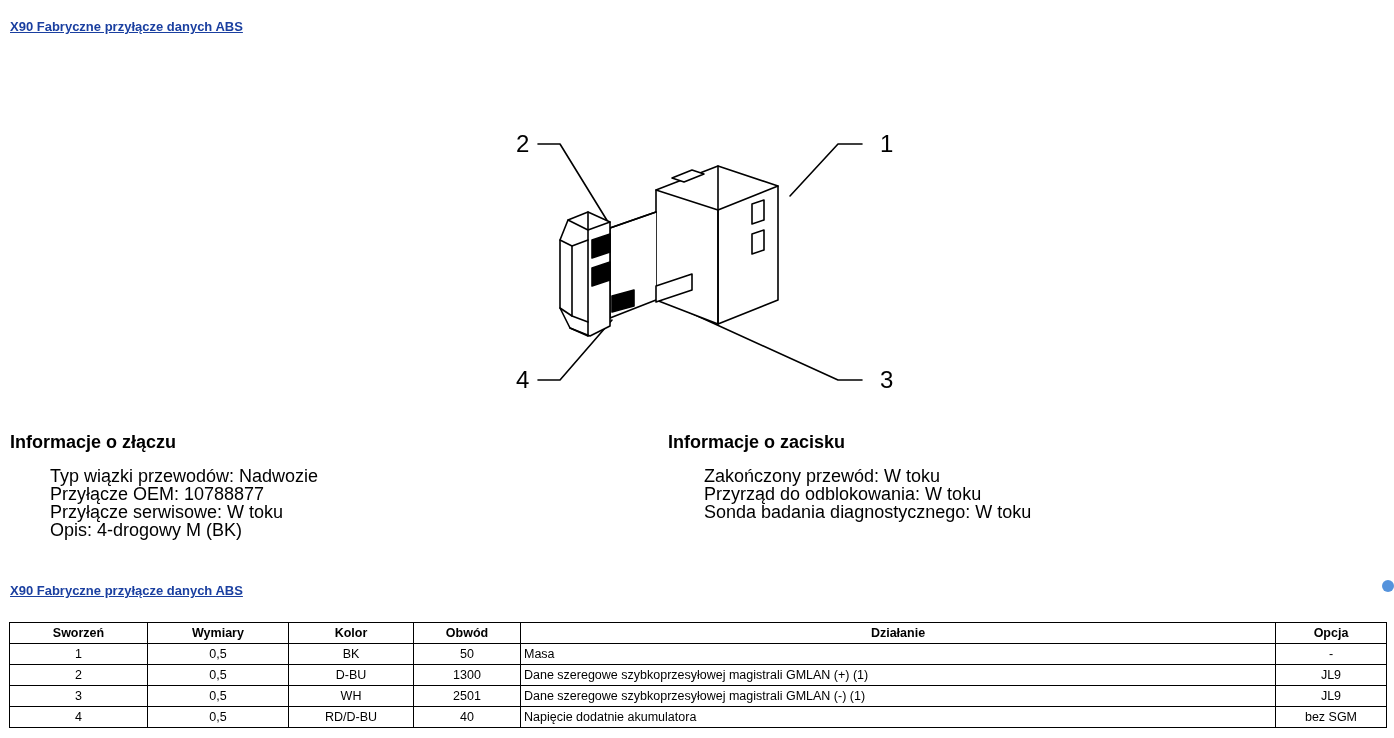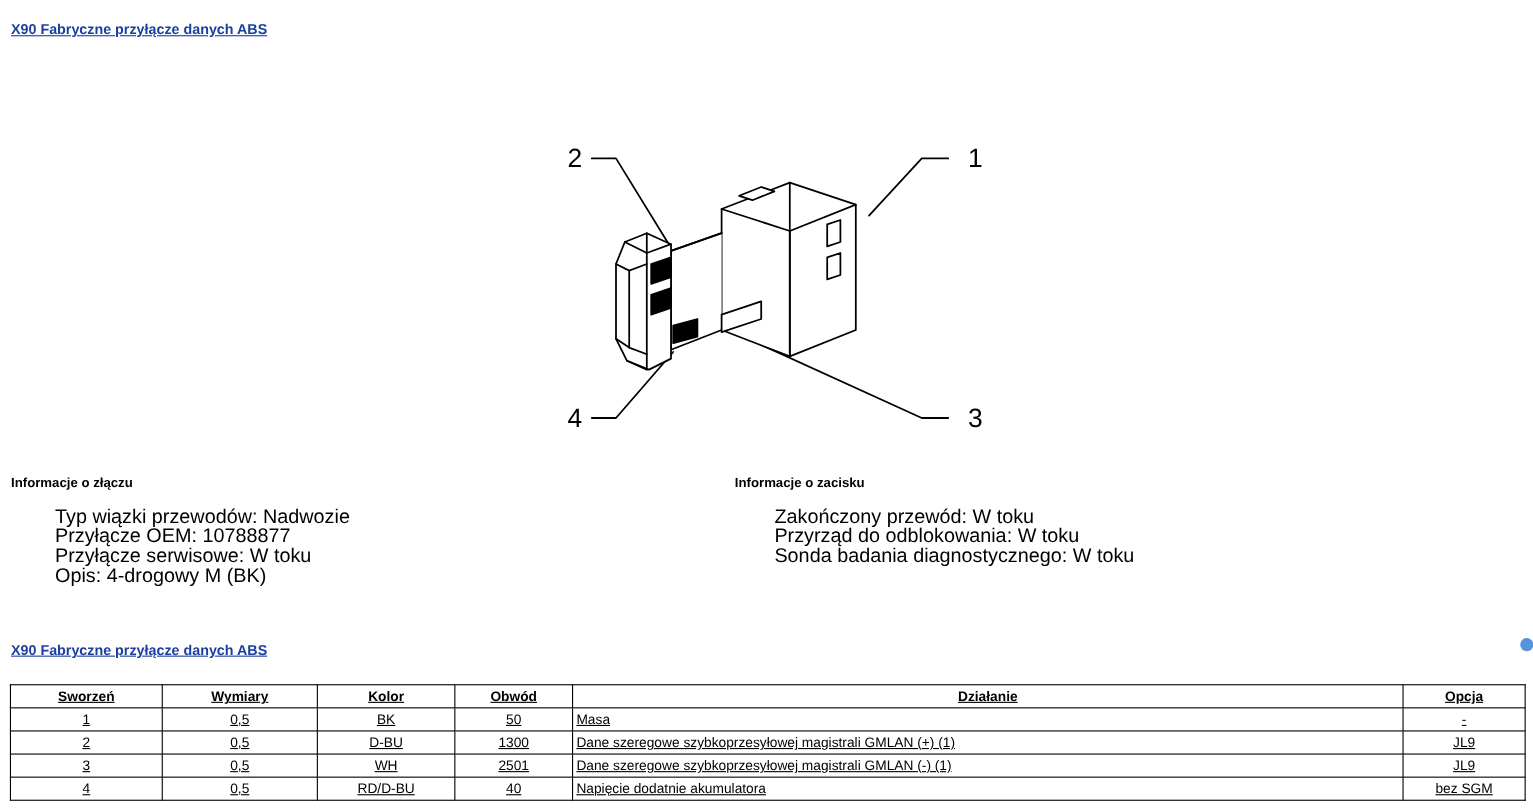--- a/index.html
+++ b/index.html
@@ -45,21 +45,21 @@
     top: 432px;
     width: 600px;
   }
   .info-right {
     position: absolute;
     left: 668px;
     top: 432px;
     width: 600px;
   }
   .info-heading {
-    font-size: 12px;
+    font-size: 18px;
     font-weight: bold;
     margin: 0 0 14px 0;
   }
   .info-lines {
     margin: 0;
     padding: 0;
     list-style: none;
   }
   .info-lines li {
     font-size: 18px;
@@ -81,21 +81,20 @@
     color: #1a3fa0;
     text-decoration: underline;
     white-space: nowrap;
     cursor: pointer;
   }
   .pin-table-wrap {
     position: absolute;
     left: 9px;
     top: 622px;
     width: 1378px;
-    text-decoration: underline;
   }
   table.pin-table {
     border-collapse: collapse;
     width: 1378px;
     font-size: 12.5px;
     table-layout: fixed;
   }
   table.pin-table th,
   table.pin-table td {
     border: 1px solid #000000;

